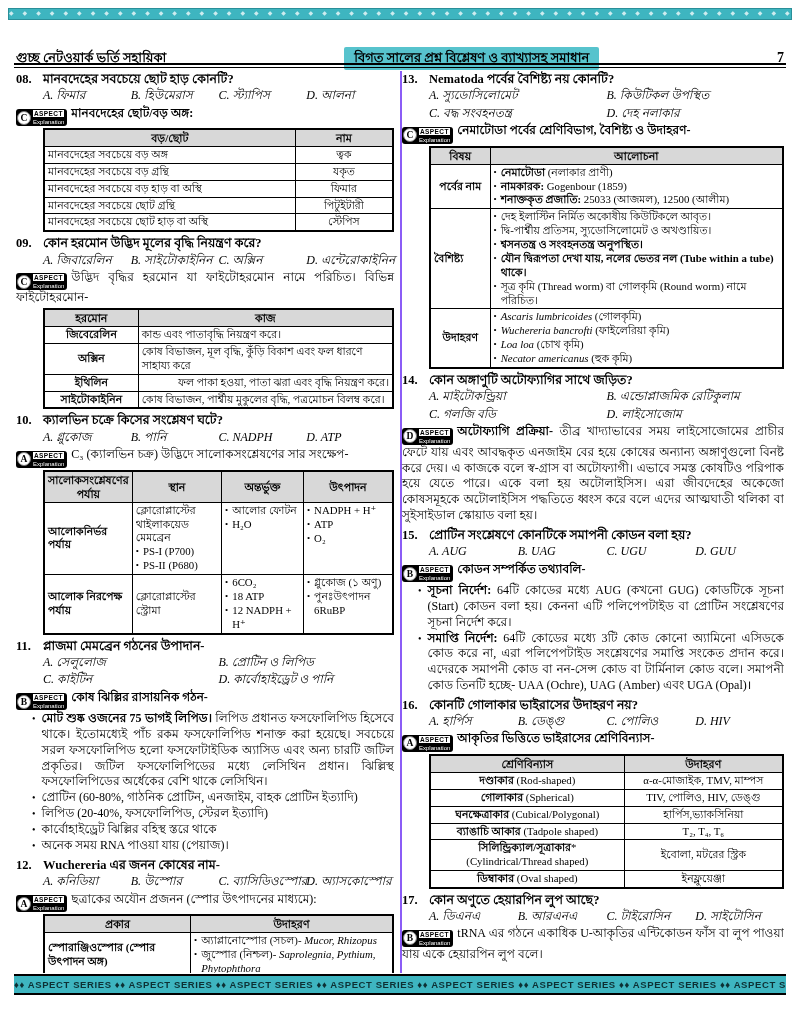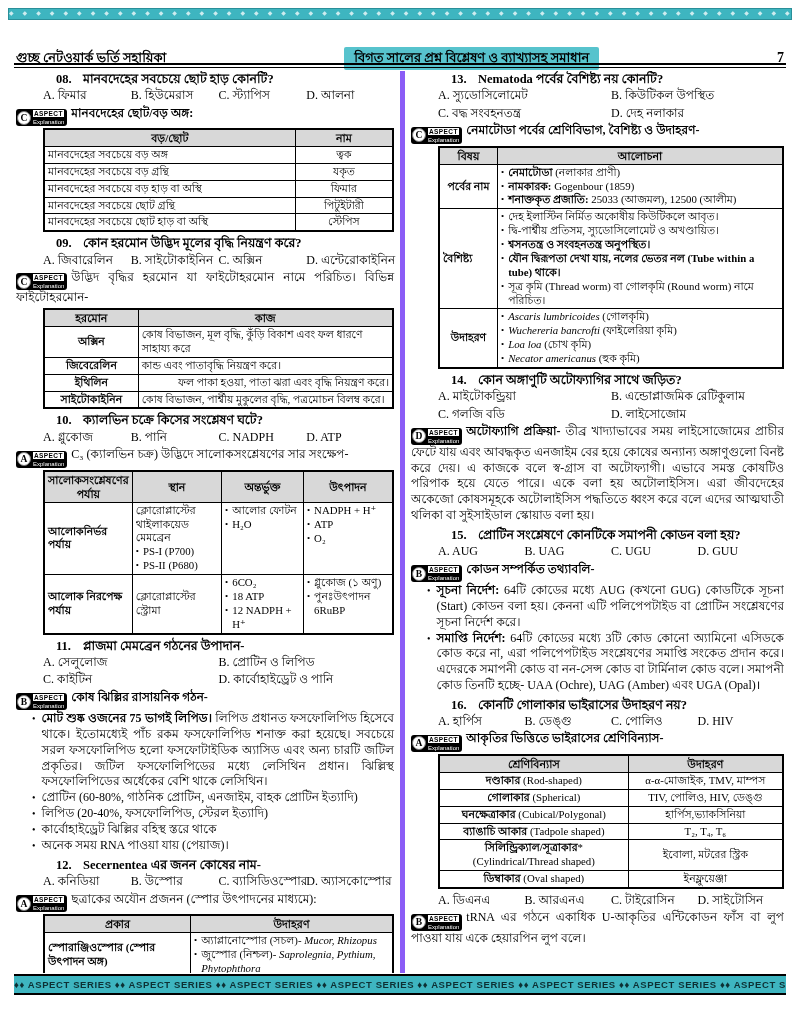--- a/index.html
+++ b/index.html
@@ -28,28 +28,28 @@
     position:absolute;top:63px;left:14px;right:14px;height:2px;
     border-top:2.5px solid #000;border-bottom:1.5px solid #000;
   }
   
   .content{
     position:absolute;top:71px;left:16px;right:16px;bottom:62px;
     display:flex;overflow:hidden;
   }
   .col{width:50%;box-sizing:border-box;}
   .col-left{padding-right:6px;}
-  .col-right{padding-left:6px;border-left:5px solid #8b5cf6;}
+  .col-right{border-left:2px solid #8b5cf6;}
   
   .q{margin-bottom:3px;}
   .qrow{display:flex;font-weight:bold;font-size:12.5px;line-height:1.3;}
-  .qno{flex:none;width:27px;margin-left:40px;}
+  .qno{flex:none;width:27px;}
   .qtext{flex:1;}
   .opts{display:flex;flex-wrap:wrap;padding-left:27px;font-size:12px;line-height:1.45;}
-  .opts .opt{white-space:nowrap;}
+  .opts .opt{white-space:nowrap;font-style:italic;}
   .cols4 .opt{width:25%;}
   .cols2 .opt{width:50%;}
   .expl{font-size:12px;line-height:1.32;text-align:justify;margin:1px 0;}
   .eintro-bold{font-weight:bold;}
   
   .badge{
     display:inline-flex;align-items:center;background:#000;border-radius:3px;
     padding:1px 3px 1px 1px;margin-right:4px;vertical-align:-4px;
   }
   .badge-circle{
@@ -174,26 +174,26 @@
           <colgroup>
             <col style="width:27%">
             <col style="width:73%">
           </colgroup>
           <tbody>
             <tr>
               <th>হরমোন</th>
               <th>কাজ</th>
             </tr>
             <tr>
+              <td class="" style="text-align:center"><b>জিবেরেলিন</b></td>
+              <td class="" style="text-align:left">কান্ড এবং পাতাবৃদ্ধি নিয়ন্ত্রণ করে।</td>
+            </tr>
+            <tr>
               <td class="" style="text-align:center"><b>অক্সিন</b></td>
               <td class="" style="text-align:left">কোষ বিভাজন, মূল বৃদ্ধি, কুঁড়ি বিকাশ এবং ফল ধারণে সাহায্য করে</td>
-            </tr>
-            <tr>
-              <td class="" style="text-align:center"><b>জিবেরেলিন</b></td>
-              <td class="" style="text-align:left">কান্ড এবং পাতাবৃদ্ধি নিয়ন্ত্রণ করে।</td>
             </tr>
             <tr>
               <td class="" style="text-align:center"><b>ইথিলিন</b></td>
               <td class="" style="text-align:right">ফল পাকা হওয়া, পাতা ঝরা এবং বৃদ্ধি নিয়ন্ত্রণ করে।</td>
             </tr>
             <tr>
               <td class="" style="text-align:center"><b>সাইটোকাইনিন</b></td>
               <td class="" style="text-align:left">কোষ বিভাজন, পার্শ্বীয় মুকুলের বৃদ্ধি, পত্রমোচন বিলম্ব করে।</td>
             </tr>
           </tbody>
@@ -337,21 +337,21 @@
           </div>
           <div class="ebullet">
             <span class="dot">•</span>
             <span>অনেক সময় RNA পাওয়া যায় (পেয়াজ)।</span>
           </div>
         </div>
       </div>
       <div class="q">
         <div class="qrow">
           <span class="qno">12.</span>
-          <span class="qtext">Secernentea এর জনন কোষের নাম-</span>
+          <span class="qtext">Wuchereria এর জনন কোষের নাম-</span>
         </div>
         <div class="opts cols4">
           <span class="opt">A. কনিডিয়া</span>
           <span class="opt">B. উস্পোর</span>
           <span class="opt">C. ব্যাসিডিওস্পোর</span>
           <span class="opt">D. অ্যাসকোস্পোর</span>
         </div>
         <div class="expl"><span class="badge">
             <span class="badge-circle">A</span>
             <span class="badge-col">
@@ -581,20 +581,24 @@
               <td class="" style="text-align:center">ইবোলা, মটরের স্ট্রিক</td>
             </tr>
             <tr>
               <td class="" style="text-align:center"><b>ডিম্বাকার</b> (Oval shaped)</td>
               <td class="" style="text-align:center">ইনফ্লুয়েঞ্জা</td>
             </tr>
           </tbody>
         </table>
       </div>
       <div class="q">
+        <div class="qrow">
+          <span class="qno">17.</span>
+          <span class="qtext">কোন অণুতে হেয়ারপিন লুপ আছে?</span>
+        </div>
         <div class="opts cols4">
           <span class="opt">A. ডিএনএ</span>
           <span class="opt">B. আরএনএ</span>
           <span class="opt">C. টাইরোসিন</span>
           <span class="opt">D. সাইটোসিন</span>
         </div>
         <div class="expl"><span class="badge">
             <span class="badge-circle">B</span>
             <span class="badge-col">
               <span class="badge-aspect">ASPECT</span>

